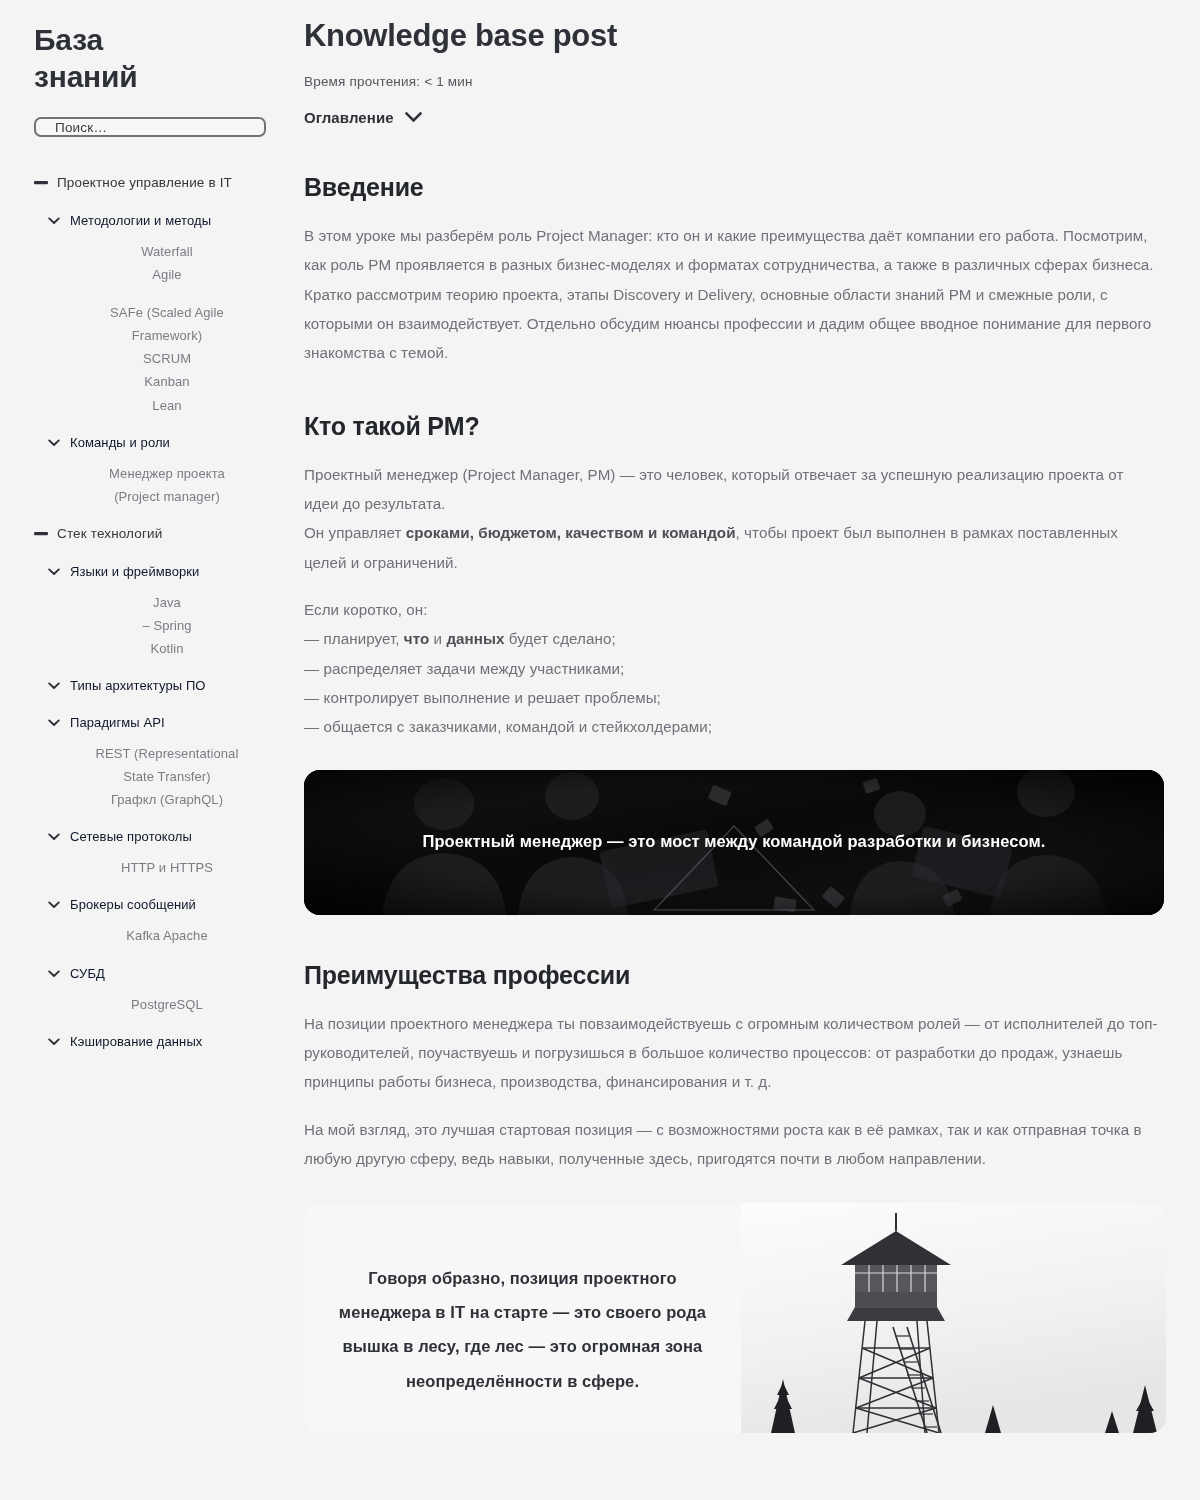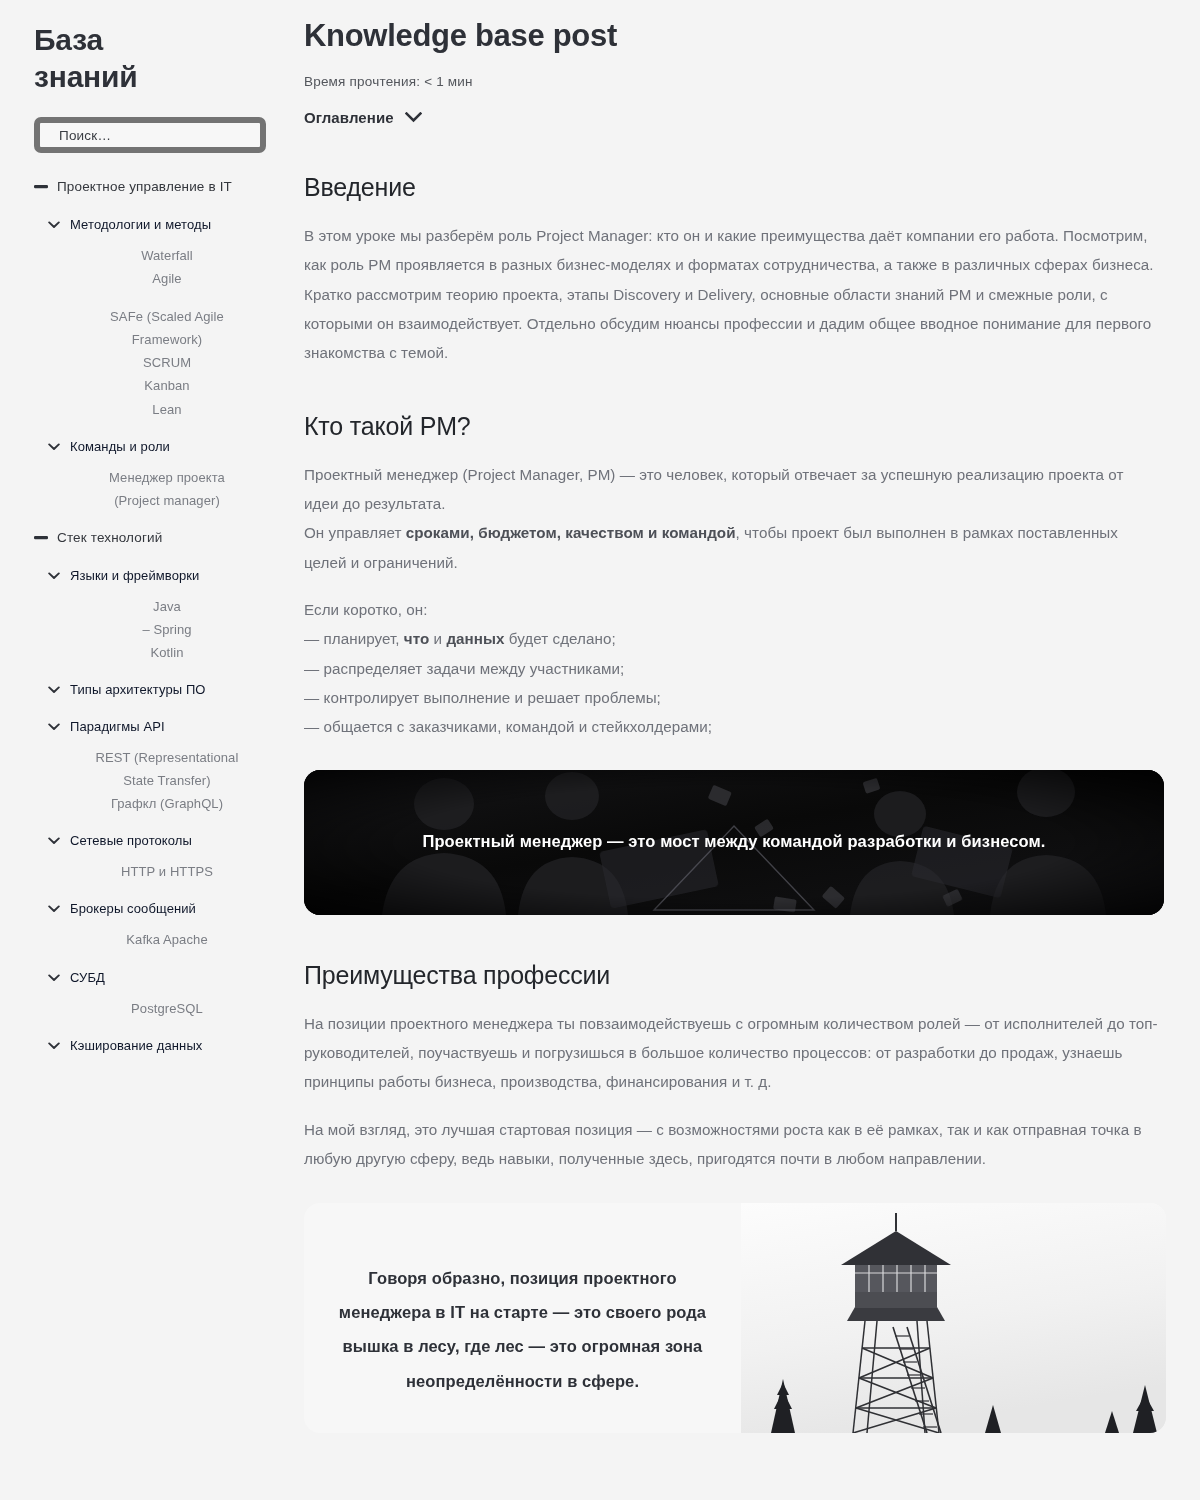--- a/index.html
+++ b/index.html
@@ -31,28 +31,28 @@
     font-size: 30px;
     line-height: 1.22;
     font-weight: 800;
     letter-spacing: -0.2px;
     color: #2e3138;
     margin: 0 0 22px 0;
     max-width: 180px;
   }
   .search-box {
     width: 232px;
-    height: 36px;
-    border: 6px solid #737373;
+    height: 20px;
+    border: 2px solid #737373;
     border-radius: 7px;
     background: #f7f7f7;
     display: flex;
     align-items: center;
     padding: 0 17px;
-    margin-bottom: 22px;
+    margin-bottom: 34px;
   }
   .search-box input {
     border: none;
     outline: none;
     background: transparent;
     font-family: "Liberation Sans", sans-serif;
     font-size: 13.5px;
     color: #3a3d43;
     width: 100%;
     letter-spacing: .2px;
@@ -139,21 +139,21 @@
     font-weight: 700;
     color: #2e3138;
     letter-spacing: .1px;
     cursor: pointer;
     margin-bottom: 47px;
   }
   .toc svg { display: block; }
 
   h2.sec {
     font-size: 25px;
-    font-weight: 400;
+    font-weight: 700;
     letter-spacing: -0.2px;
     color: #23262b;
     margin: 0 0 19px 0;
   }
   p.body {
     font-size: 15.2px;
     line-height: 1.93;
     color: #6f727a;
     margin: 0 0 18px 0;
     letter-spacing: .05px;

